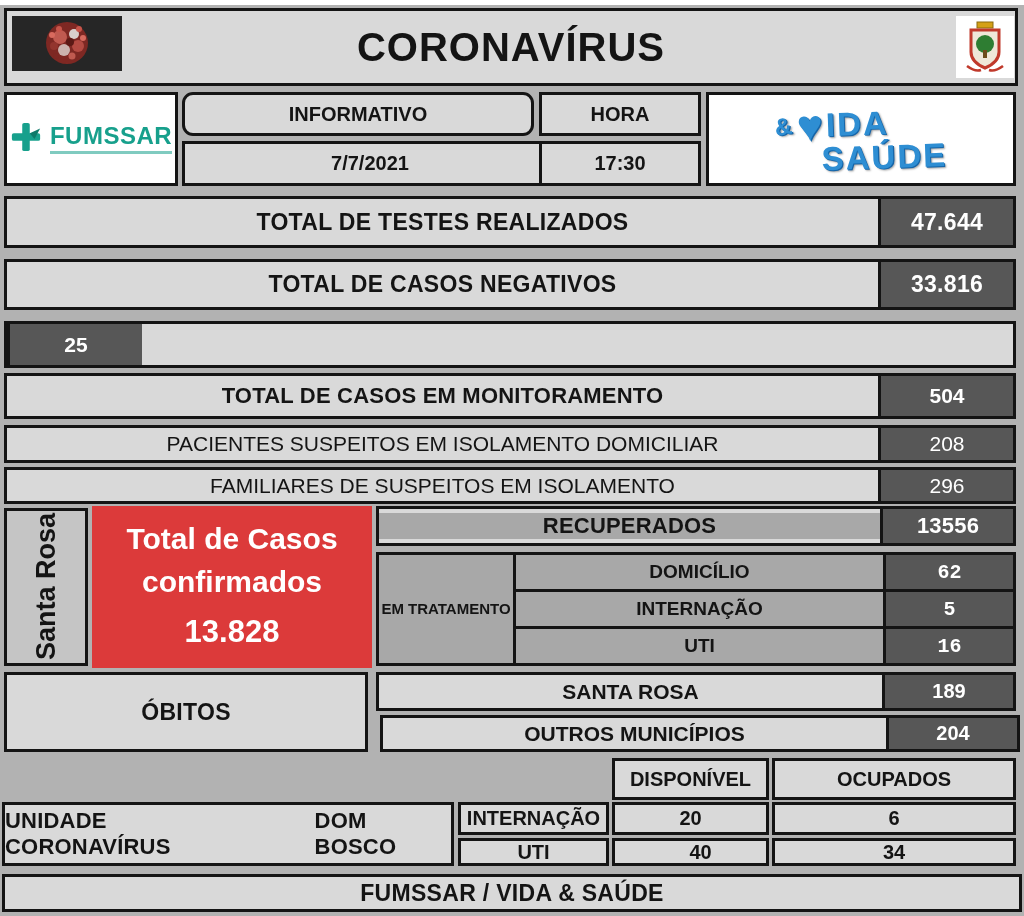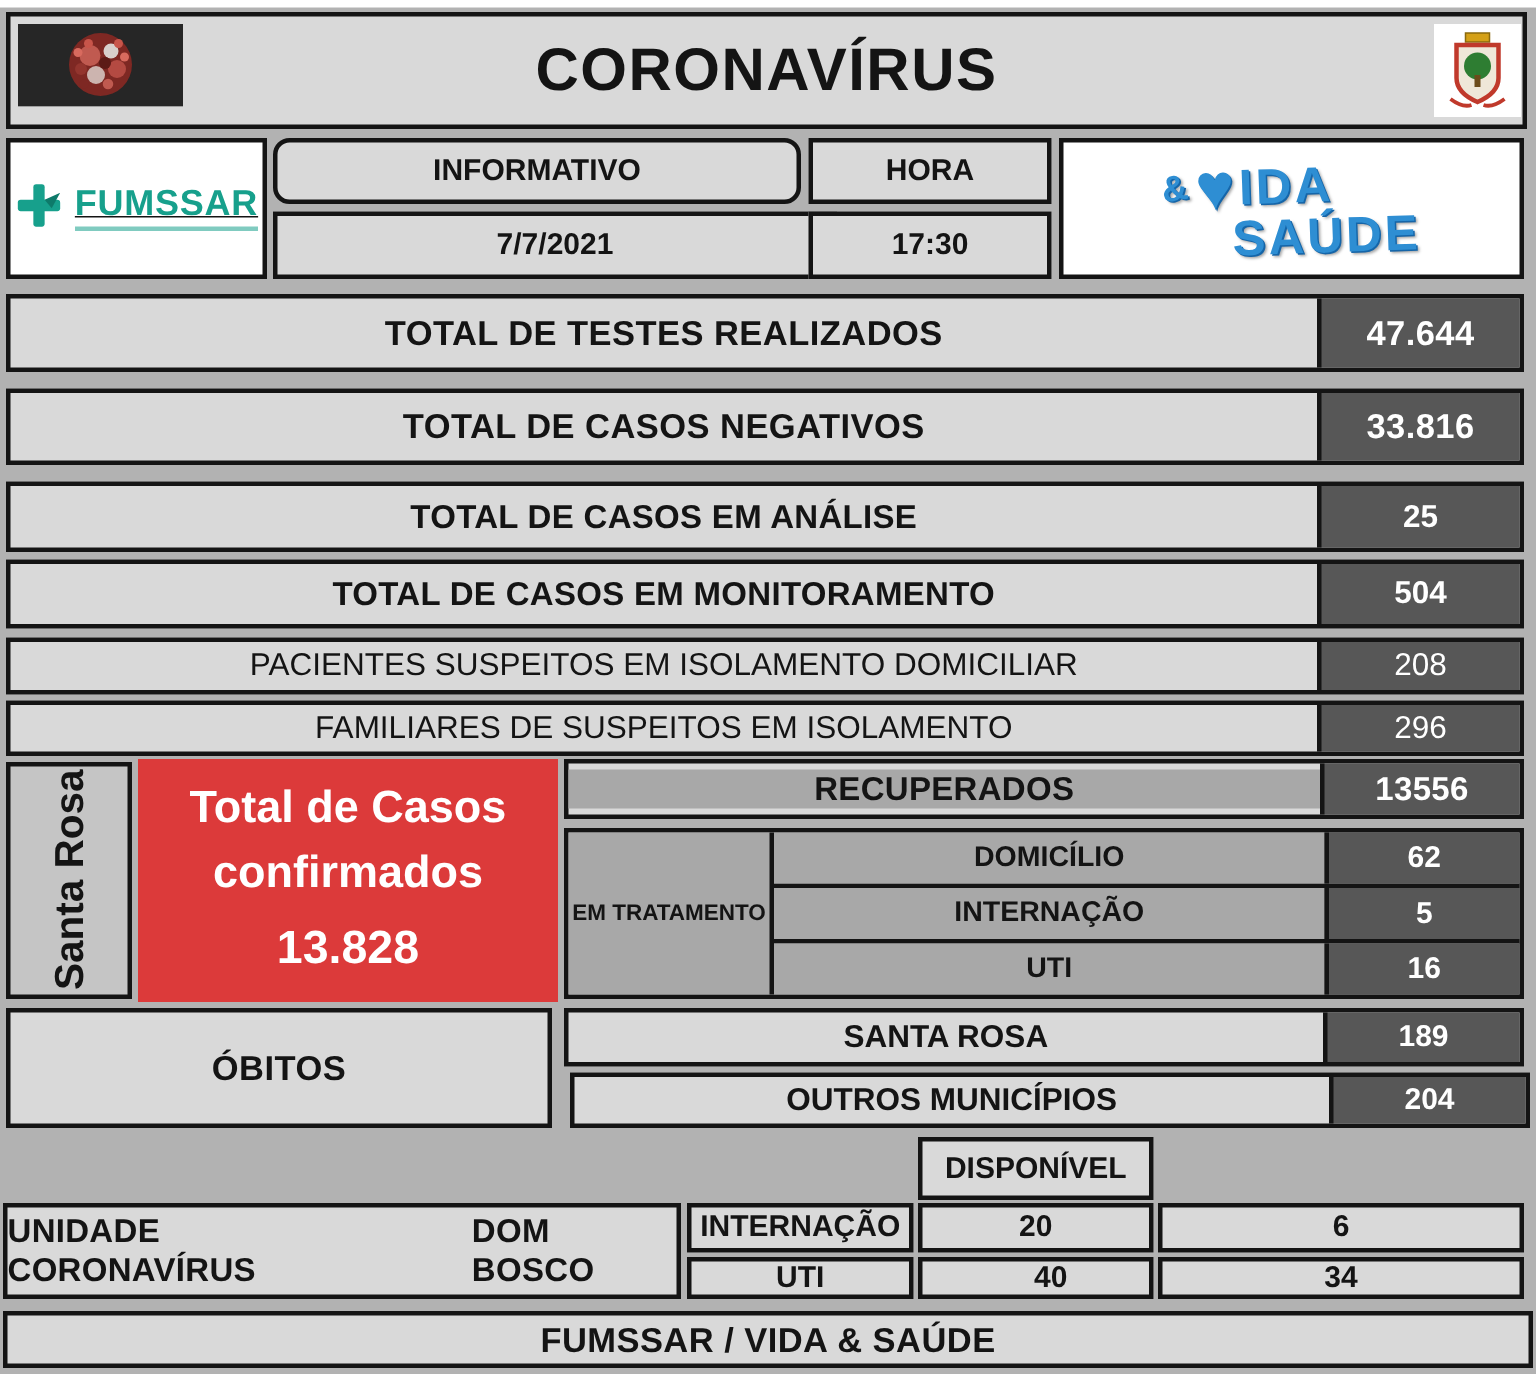--- a/index.html
+++ b/index.html
@@ -30,21 +30,21 @@
   
   .tratgrid{padding:0;align-items:stretch;}
   .trat-left{width:134px;background:#a8a8a8;border-right:3px solid #141414;display:flex;
              align-items:center;justify-content:center;text-align:left;font-weight:700;font-size:15px;line-height:1.3;}
   .trat-rows{flex:1;display:flex;flex-direction:column;}
   .trat-row{flex:1;display:flex;border-bottom:3px solid #141414;}
   .trat-row:last-child{border-bottom:none;}
   .trat-label{flex:1;background:#a8a8a8;display:flex;align-items:center;justify-content:center;
               font-weight:700;font-size:19px;}
   .trat-val{width:127px;background:#575757;color:#fff;border-left:3px solid #141414;
-            display:flex;align-items:center;justify-content:center;font-weight:700;font-size:20px;}
+            display:flex;align-items:center;justify-content:center;font-weight:700;font-size:20px;font-family:Liberation Mono, monospace;}
   
   .fumssar{gap:8px;}
   .fumssar .ftxt{color:#17a08c;font-weight:800;font-size:24px;letter-spacing:0.5px;line-height:1;}
   .fumssar .ftag{height:3px;background:#17a08c;opacity:0.55;margin-top:3px;}
   .vida{transform:rotate(-2deg);line-height:0.9;}
   .vida .vl1,.vida .vl2{color:#2e8ed3;font-weight:800;letter-spacing:2px;
         text-shadow:1px 1px 0 #1565a8,2px 2px 2px rgba(0,0,0,0.35);}
   .vida .vl1{font-size:33px;display:flex;align-items:center;}
   .vida .vl2{font-size:33px;margin-left:46px;margin-top:2px;}
   .vida .amp{font-size:24px;margin-right:3px;transform:rotate(-8deg);}
@@ -84,21 +84,21 @@
     <svg width="44" height="54" viewBox="0 0 44 54">
       <rect x="14" y="2" width="16" height="6" fill="#d4a017" stroke="#8a6a0e" stroke-width="1"></rect>
       <path d="M8 10 h28 v22 q0 10 -14 16 q-14 -6 -14 -16 Z" fill="#efe7d8" stroke="#c0392b" stroke-width="3"></path>
       <circle cx="22" cy="24" r="9" fill="#2e7d32"></circle>
       <rect x="20" y="30" width="4" height="8" fill="#6d4c1b"></rect>
       <path d="M4 46 q8 6 14 4" stroke="#c0392b" stroke-width="2.5" fill="none"></path>
       <path d="M40 46 q-8 6 -14 4" stroke="#c0392b" stroke-width="2.5" fill="none"></path>
     </svg>
   </div>
 
-  <div class="box white fumssar" style="left:4px;top:92px;width:174px;height:94px;text-decoration:underline;">
+  <div class="box white fumssar" style="left:4px;top:92px;width:174px;height:94px;">
     <span>
       <svg width="32" height="32" viewBox="0 0 34 34">
         <rect x="13" y="2" width="8" height="30" rx="2" fill="#17a08c"></rect>
         <rect x="2" y="13" width="30" height="8" rx="2" fill="#17a08c"></rect>
         <path d="M21 13 L32 8 L26 19 Z" fill="#0e7a6a"></path>
       </svg>
     </span>
     <span>
       <span class="ftxt">FUMSSAR</span>
       <span class="ftag" style="display:block;"></span>
@@ -129,21 +129,20 @@
 
   <div class="box statrow" style="left:4px;top:196px;width:1012px;height:52px;">
     <span class="statlabel b23">TOTAL DE TESTES REALIZADOS</span>
     <span class="statval b23">47.644</span>
   </div>
   <div class="box statrow" style="left:4px;top:259px;width:1012px;height:51px;">
     <span class="statlabel b23">TOTAL DE CASOS NEGATIVOS</span>
     <span class="statval b23">33.816</span>
   </div>
   <div class="box statrow" style="left:4px;top:321px;width:1012px;height:47px;">
-    <span class="statlabel b22">TOTAL DE CASOS EM ANÁLISE</span>
     <span class="statval b21">25</span>
   </div>
   <div class="box statrow" style="left:4px;top:373px;width:1012px;height:46px;">
     <span class="statlabel b22">TOTAL DE CASOS EM MONITORAMENTO</span>
     <span class="statval b21">504</span>
   </div>
   <div class="box statrow" style="left:4px;top:425px;width:1012px;height:38px;">
     <span class="statlabel m21">PACIENTES SUSPEITOS EM ISOLAMENTO DOMICILIAR</span>
     <span class="statval m21 vw400">208</span>
   </div>
@@ -190,20 +189,23 @@
     <span class="statval b20" style="width:128px;">189</span>
   </div>
   <div class="box statrow" style="left:380px;top:715px;width:640px;height:37px;">
     <span class="statlabel b21">OUTROS MUNICÍPIOS</span>
     <span class="statval b20" style="width:128px;">204</span>
   </div>
 
   <div class="box b20" style="left:612px;top:758px;width:157px;height:42px;">
     <span>DISPONÍVEL</span>
   </div>
+  <div class="box b20" style="left:772px;top:758px;width:244px;height:42px;">
+    <span>OCUPADOS</span>
+  </div>
   <div class="box b22" style="left:2px;top:802px;width:452px;height:64px;">
     <span>UNIDADE CORONAVÍRUS</span>
     <span class="unidade-gap"></span>
     <span>DOM BOSCO</span>
   </div>
   <div class="box b20" style="left:458px;top:802px;width:151px;height:33px;">
     <span>INTERNAÇÃO</span>
   </div>
   <div class="box b20" style="left:612px;top:802px;width:157px;height:33px;">
     <span>20</span>

